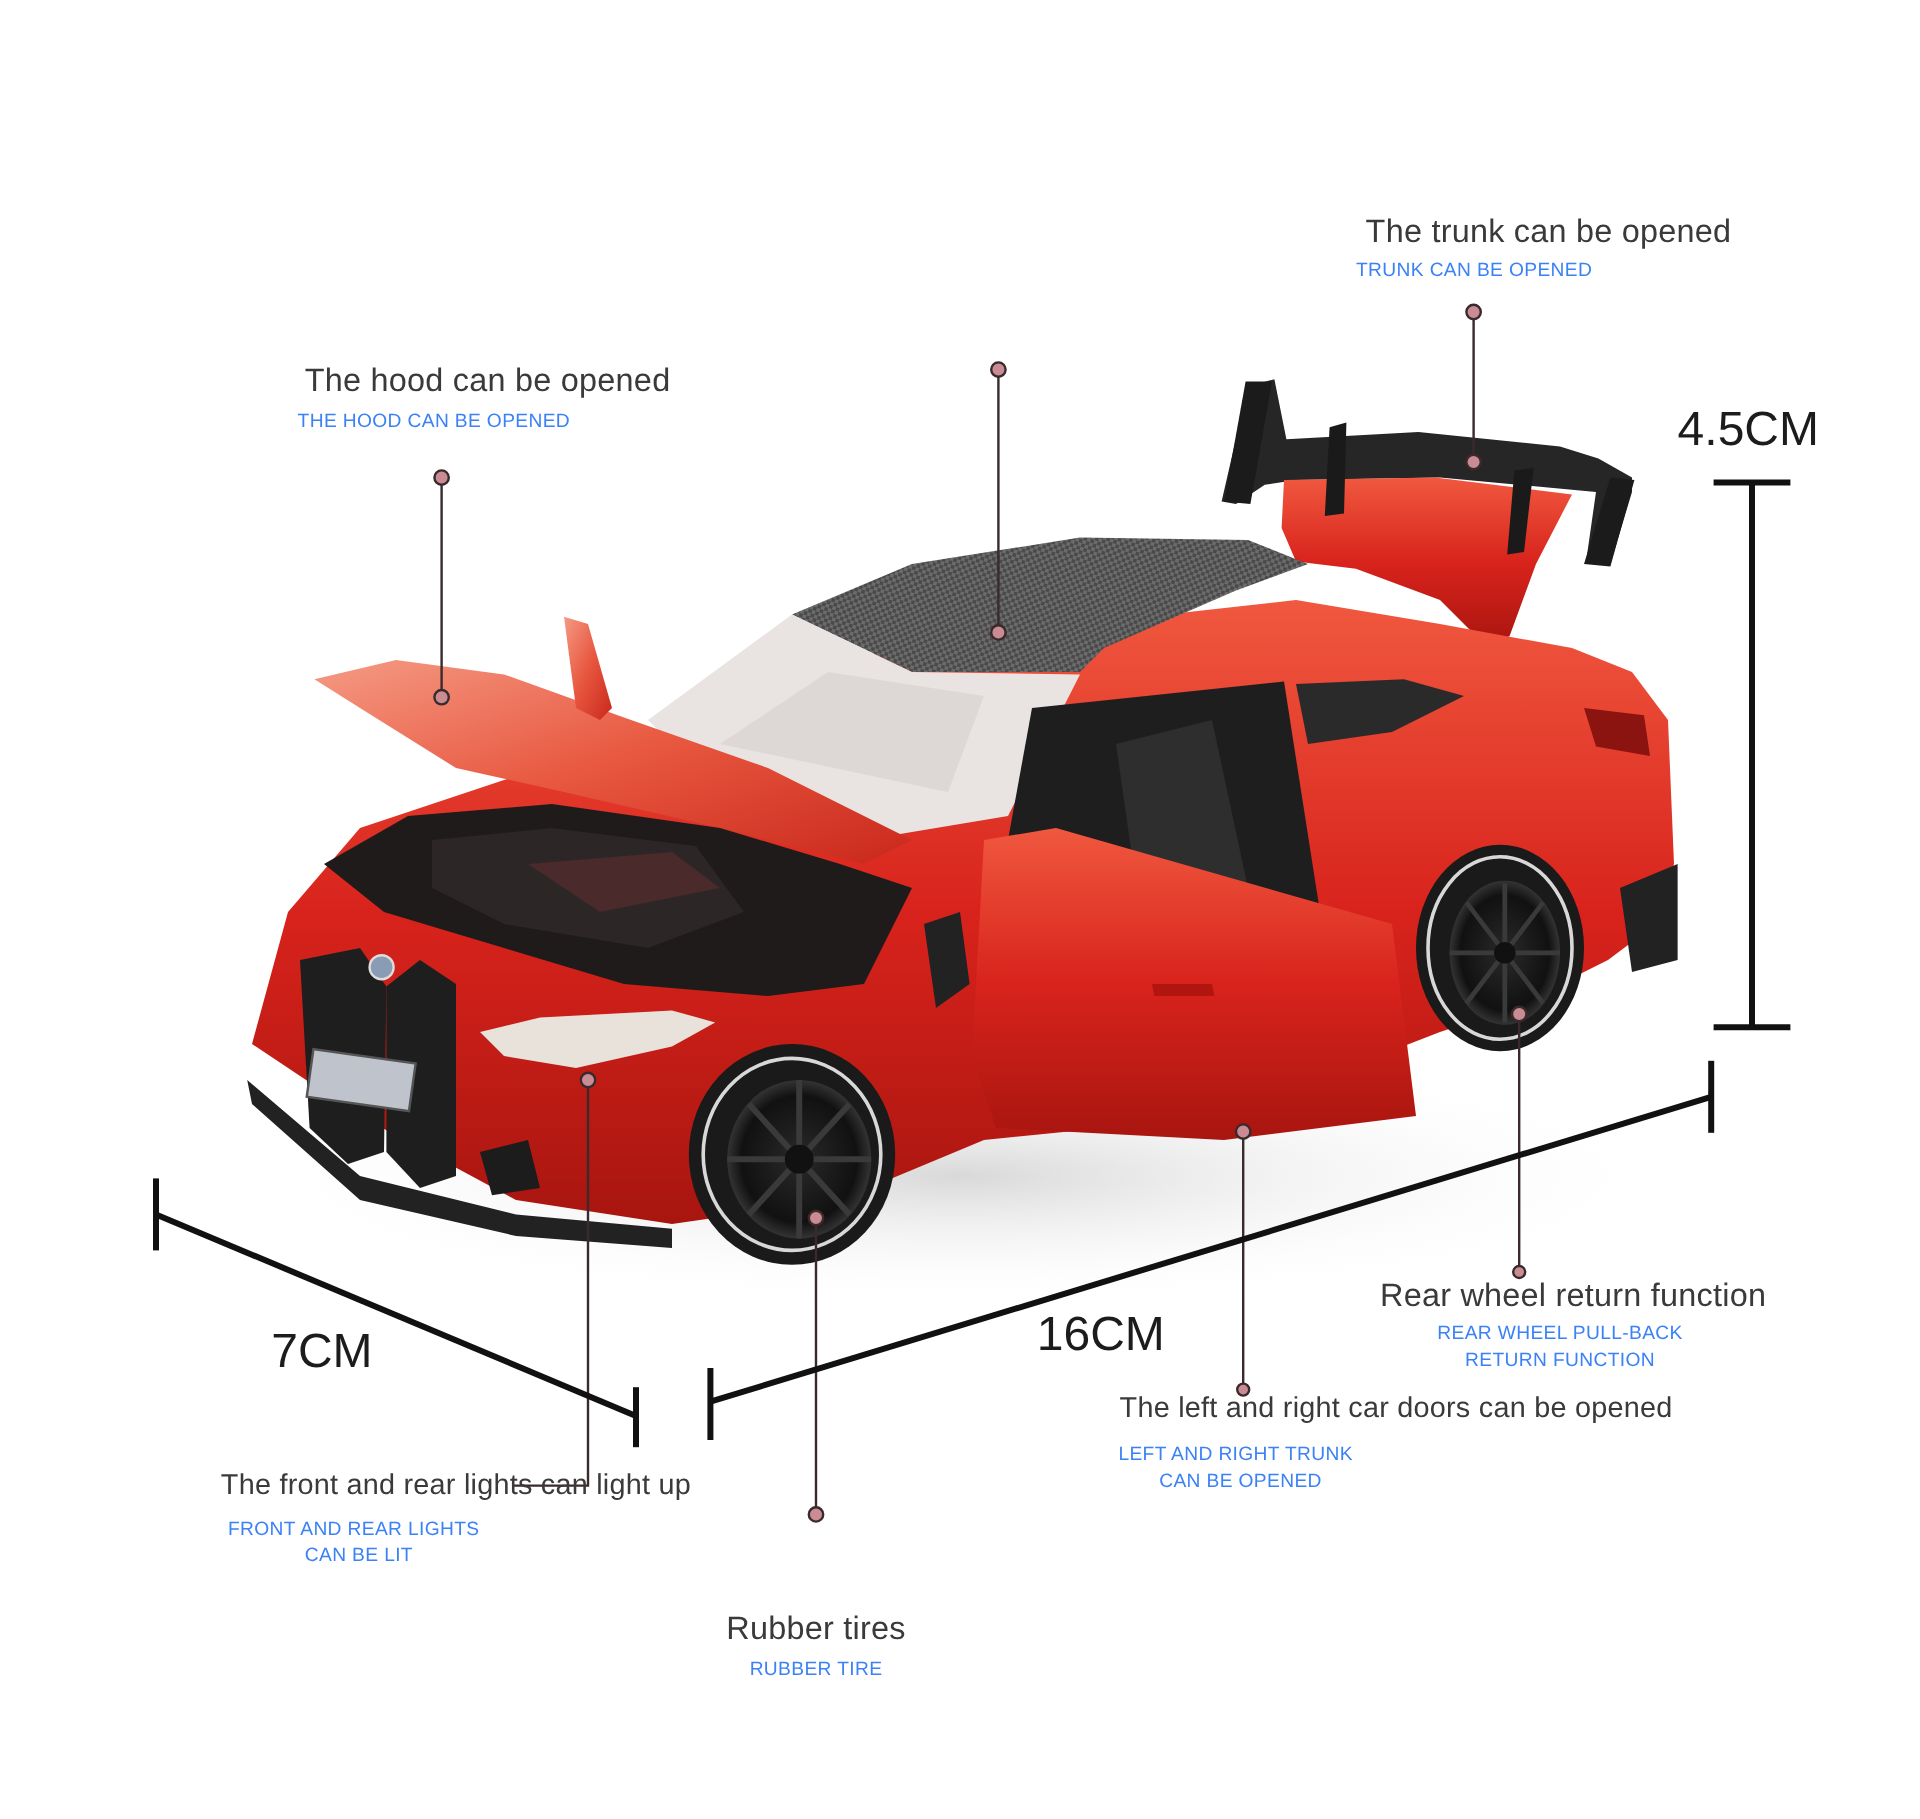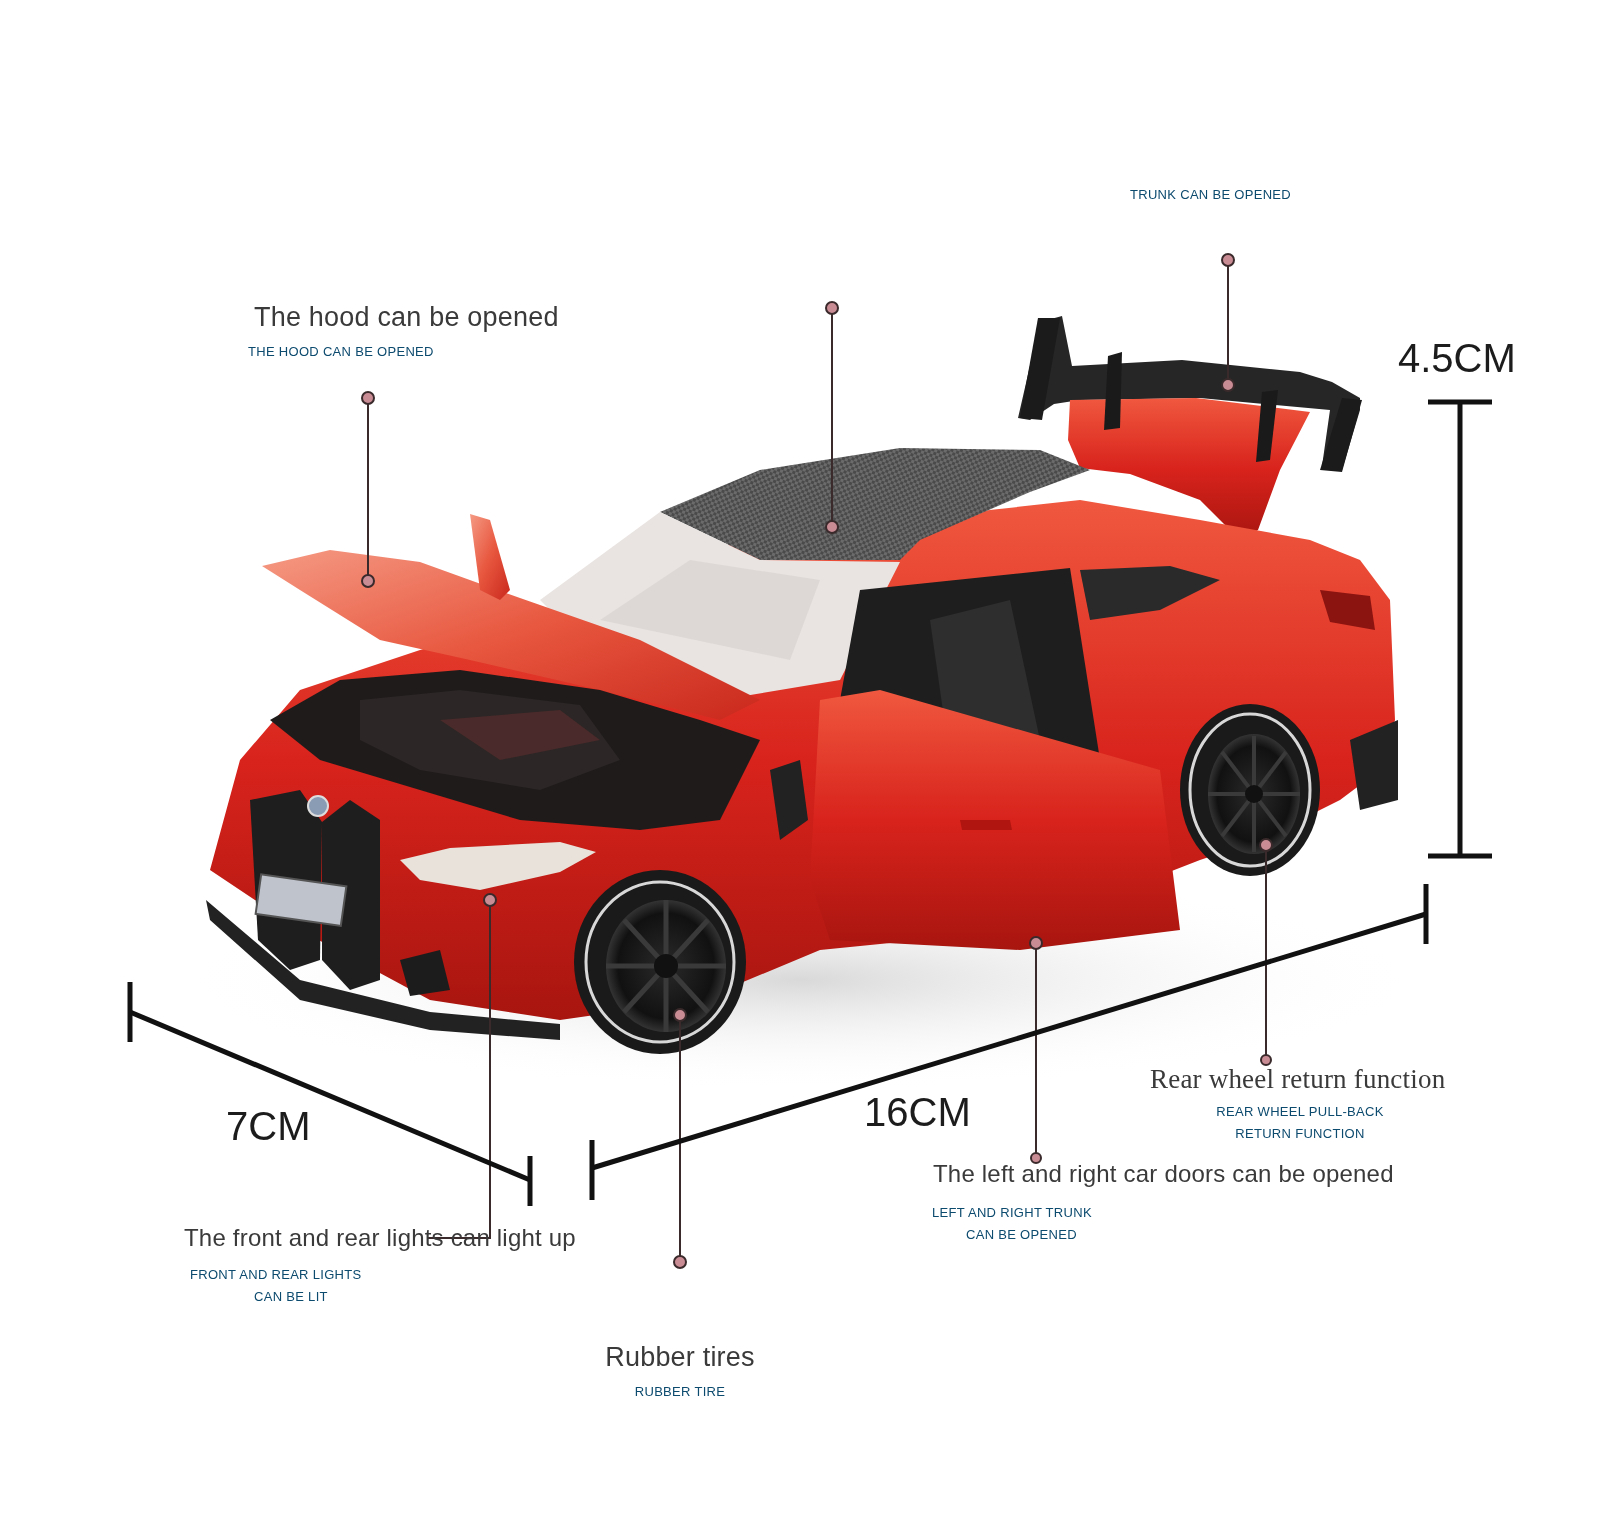--- a/index.html
+++ b/index.html
@@ -2,21 +2,21 @@
 <html><head>
 <meta charset="utf-8">
 <style>
   html, body { margin: 0; padding: 0; background: #ffffff; }
   body { width: 1600px; height: 1516px; position: relative; overflow: hidden;
          font-family: "Liberation Sans", "DejaVu Sans", sans-serif; }
   .stage { position: absolute; left: 0; top: 0; width: 1600px; height: 1516px; }
   .car-svg { position: absolute; left: 0; top: 0; }
   .label { position: absolute; text-align: center; white-space: nowrap; }
   .title { color: #3a3a3a; font-size: 27px; letter-spacing: 0.2px; }
-  .sub { color: #0c4a6e; font-size: 13px; line-height: 22px; letter-spacing: 0.3px; }
+  .sub { color: #3b82f6; font-size: 16px; line-height: 22px; letter-spacing: 0.3px; }
   .dim { position: absolute; color: #1c1c1c; font-size: 40px; white-space: nowrap; }
 </style>
 </head>
 <body>
 
 <div class="stage">
 
   <svg class="car-svg" width="1600" height="1516" viewBox="0 0 1600 1516">
     <defs>
       <linearGradient id="bodyGrad" x1="0" y1="0" x2="0" y2="1">
@@ -170,31 +170,32 @@
       <line x1="130" y1="982" x2="130" y2="1042"></line>
       <line x1="530" y1="1156" x2="530" y2="1206"></line>
 
       <line x1="592" y1="1168" x2="1426" y2="914"></line>
       <line x1="592" y1="1140" x2="592" y2="1200"></line>
       <line x1="1426" y1="884" x2="1426" y2="944"></line>
     </g>
   </svg>
 
   <div class="label" style="left:1100px; top:178px; width:410px; text-align:left;">
+    <div class="title" style="padding-left:38px;">The trunk can be opened</div>
     <div class="sub" style="padding-left:30px; margin-top:6px;">TRUNK CAN BE OPENED</div>
   </div>
 
 
   <div class="label" style="left:248px; top:302px; width:310px; text-align:left;">
     <div class="title" style="padding-left:6px;">The hood can be opened</div>
     <div class="sub" style="margin-top:8px;">THE HOOD CAN BE OPENED</div>
   </div>
 
   <div class="label" style="left:1140px; top:1064px; width:380px;">
-    <div class="title" style="text-align:left; padding-left:10px;font-family:Liberation Serif, serif;">Rear wheel return function</div>
+    <div class="title" style="text-align:left; padding-left:10px;">Rear wheel return function</div>
     <div class="sub" style="margin-top:6px; margin-left:-60px;">REAR WHEEL PULL-BACK</div>
     <div class="sub" style="margin-left:-60px;">RETURN FUNCTION</div>
   </div>
 
   <div class="label" style="left:900px; top:1160px; width:490px;">
     <div class="title" style="font-size:24px; text-align:center; padding-left:4px;margin-left:29px;">The left and right car doors can be opened</div>
     <div class="sub" style="margin-top:14px; text-align:left; padding-left:32px;">LEFT AND RIGHT TRUNK</div>
     <div class="sub" style="text-align:left; padding-left:66px;">CAN BE OPENED</div>
   </div>
 

